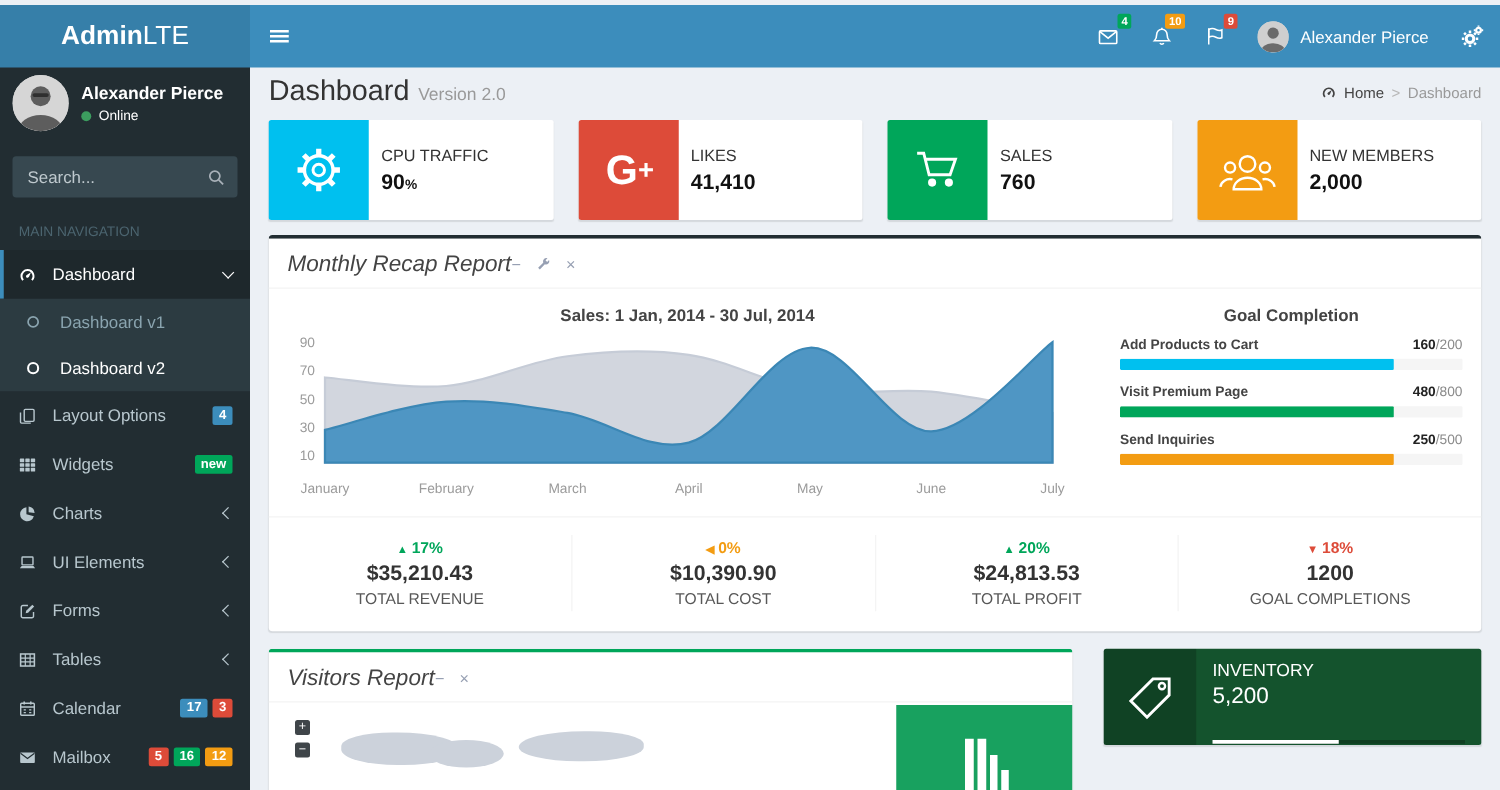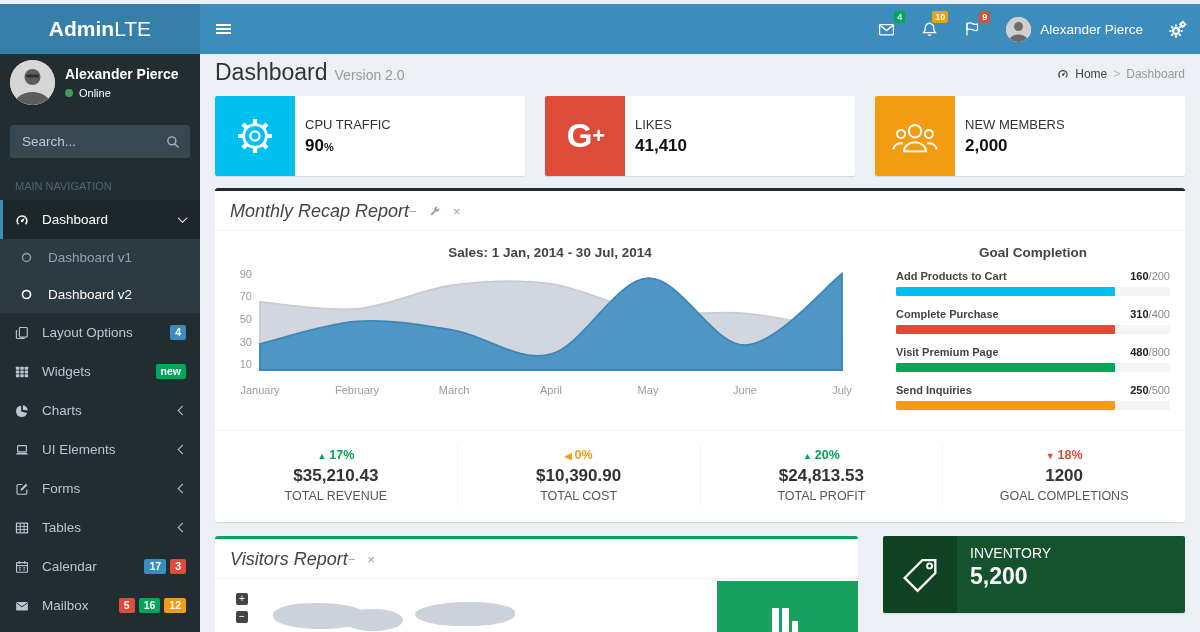--- a/index.html
+++ b/index.html
@@ -95,21 +95,21 @@
   .visitors-box { width:643px; }
   .visitors-body { position:relative; height:120px; overflow:hidden; }
   .map-btn { position:absolute; left:21px; width:12px; height:12px; background:#3f4549; color:#fff; border-radius:2px; font-size:10px; line-height:11px; text-align:center; cursor:pointer; }
   .map-blob { position:absolute; background:#ccd2db; }
   .green-panel { position:absolute; right:0; top:2px; width:141px; height:118px; background:#18a15f; display:flex; justify-content:center; }
 
   .inventory-box { flex:1; border-radius:2px; display:flex; height:77px; box-shadow:0 1px 1px rgba(0,0,0,0.1); color:#fff; overflow:hidden; }
   .inv-icon { width:74px; background:rgba(0,0,0,0.2); display:flex; align-items:center; justify-content:center; }
   .inv-content { flex:1; padding:9px 13px 0; }
   .inv-label { font-size:14px; }
-  .inv-value { font-size:23px; font-weight:700; margin:2px 0 25px; }
+  .inv-value { font-size:18px; font-weight:400; margin:2px 0 25px; }
   .inv-progress { height:3px; background:rgba(0,0,0,0.25); margin-bottom:6px; }
   .inv-progress-bar { height:100%; background:#fff; }
   .inv-desc { font-size:12.5px; }
 </style>
 </head>
 <body>
 
 <header class="main-header">
   <div class="logo">
     <span><b>Admin</b><span>LTE</span></span>
@@ -385,20 +385,33 @@
     <div class="info-box">
       <span class="ib-icon" style="background-color: rgb(221, 75, 57);">
         <svg width="56" height="44" viewBox="0 0 56 48">
             <text x="8" y="36" font-size="36" font-weight="bold" fill="#fff" font-family="Liberation Sans, sans-serif">G</text>
             <text x="36" y="32" font-size="24" font-weight="bold" fill="#fff" font-family="Liberation Sans, sans-serif">+</text>
           </svg>
       </span>
       <div class="ib-content">
         <span class="ib-label">LIKES</span>
         <span class="ib-value"><span>41,410</span></span>
+      </div>
+    </div>
+    <div class="info-box">
+      <span class="ib-icon" style="background-color: rgb(0, 166, 90);">
+        <svg width="46" height="46" viewBox="0 0 48 48" fill="none" stroke="#fff" stroke-width="2.4">
+            <path d="M7 10h5.5l4.5 18h17.5l4.5-13H14"></path>
+            <circle cx="19.5" cy="34.5" r="2.2" fill="#fff"></circle>
+            <circle cx="33.5" cy="34.5" r="2.2" fill="#fff"></circle>
+          </svg>
+      </span>
+      <div class="ib-content">
+        <span class="ib-label">SALES</span>
+        <span class="ib-value"><span>760</span></span>
       </div>
     </div>
     <div class="info-box">
       <span class="ib-icon" style="background-color: rgb(243, 156, 18);">
         <svg width="50" height="44" viewBox="0 0 52 44" fill="none" stroke="#fff" stroke-width="2">
             <circle cx="26" cy="17" r="6.5"></circle>
             <path d="M14.5 38a11.5 9.5 0 0 1 23 0z"></path>
             <circle cx="11.5" cy="20" r="4.2"></circle>
             <path d="M3.5 36a8 7 0 0 1 10-6.2"></path>
             <circle cx="40.5" cy="20" r="4.2"></circle>
@@ -451,29 +464,20 @@
         <div class="progress-group">
           <div class="pg-head">
             <span class="pg-label">Add Products to Cart</span>
             <span class="pg-number"><b>160</b><span class="pg-total">/200</span></span>
           </div>
           <div class="progress">
               <div class="progress-bar" style="width: 80%; background-color: rgb(0, 192, 239);"></div>
             </div>
         </div>
 
-        <div class="progress-group">
-          <div class="pg-head">
-            <span class="pg-label">Complete Purchase</span>
-            <span class="pg-number"><b>310</b><span class="pg-total">/400</span></span>
-          </div>
-          <div class="progress">
-              <div class="progress-bar" style="width: 80%; background-color: rgb(221, 75, 57);"></div>
-            </div>
-        </div>
 
         <div class="progress-group">
           <div class="pg-head">
             <span class="pg-label">Visit Premium Page</span>
             <span class="pg-number"><b>480</b><span class="pg-total">/800</span></span>
           </div>
           <div class="progress">
               <div class="progress-bar" style="width: 80%; background-color: rgb(0, 166, 90);"></div>
             </div>
         </div>

